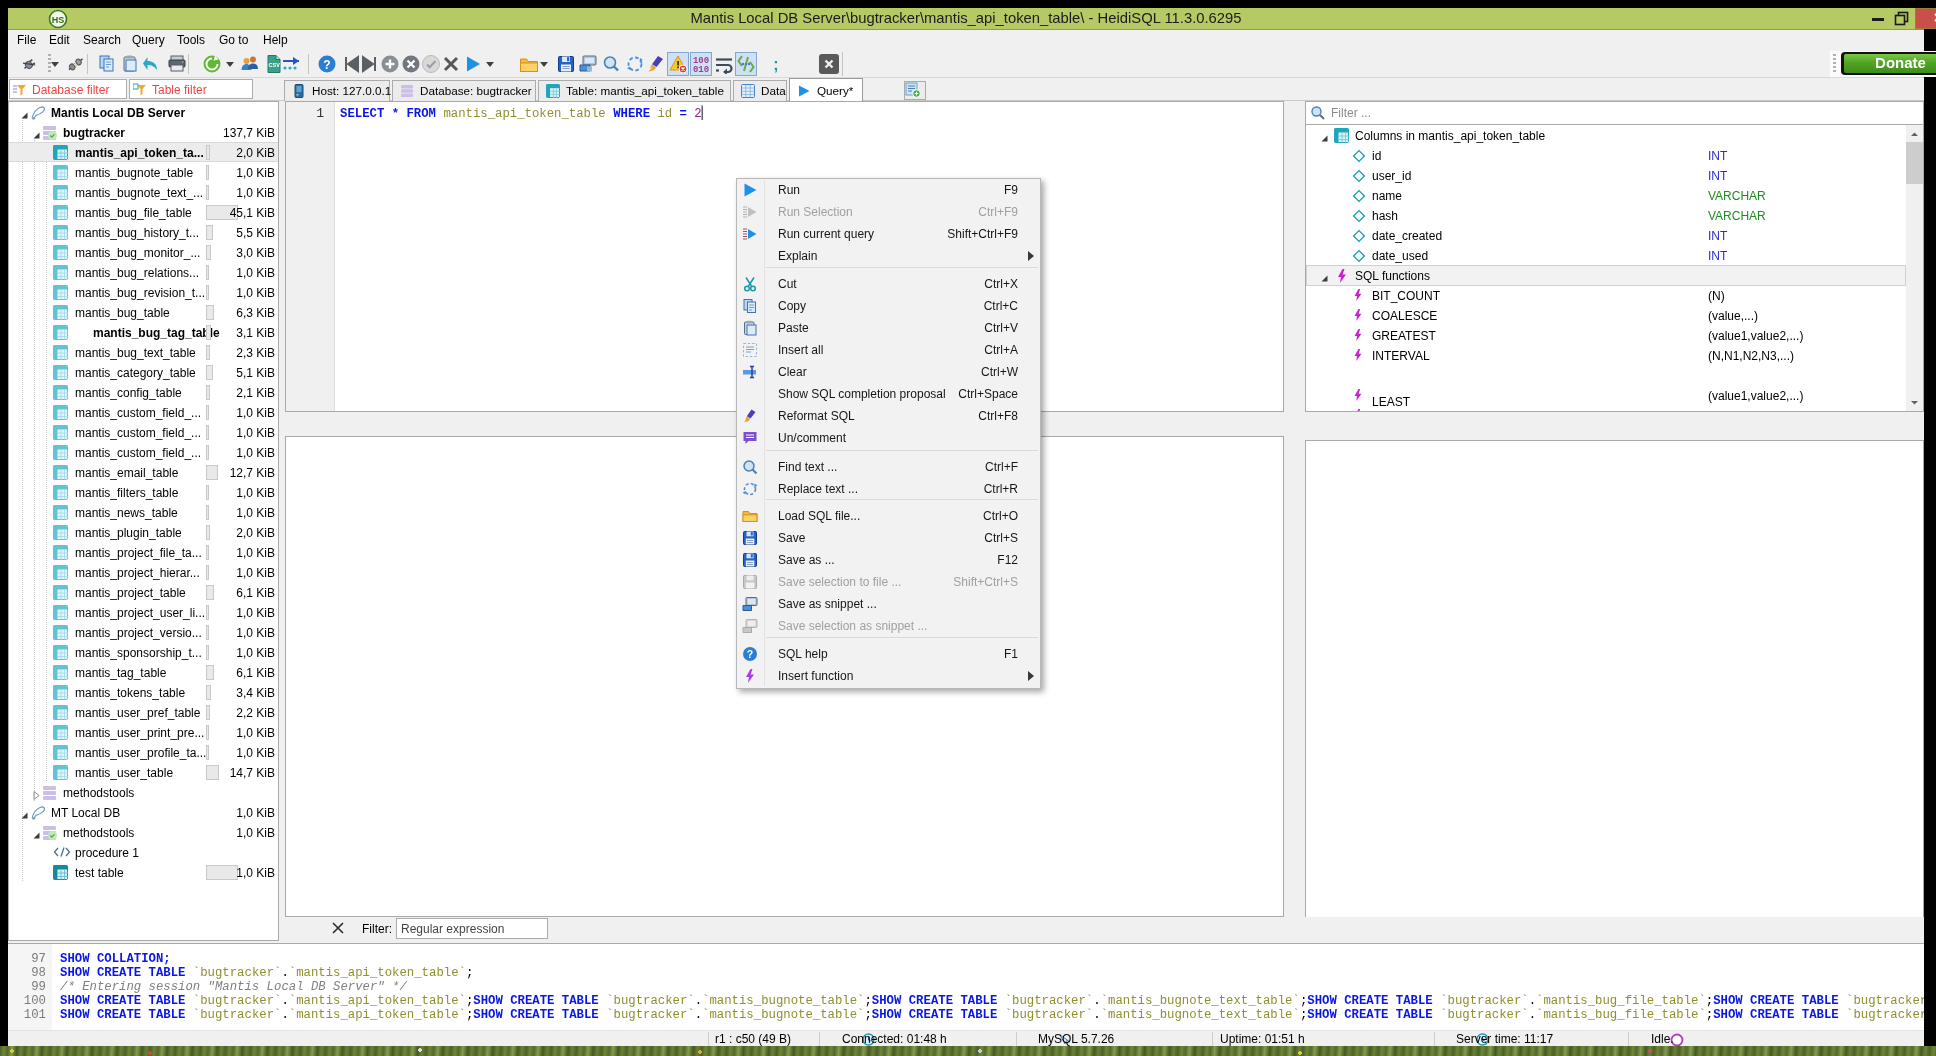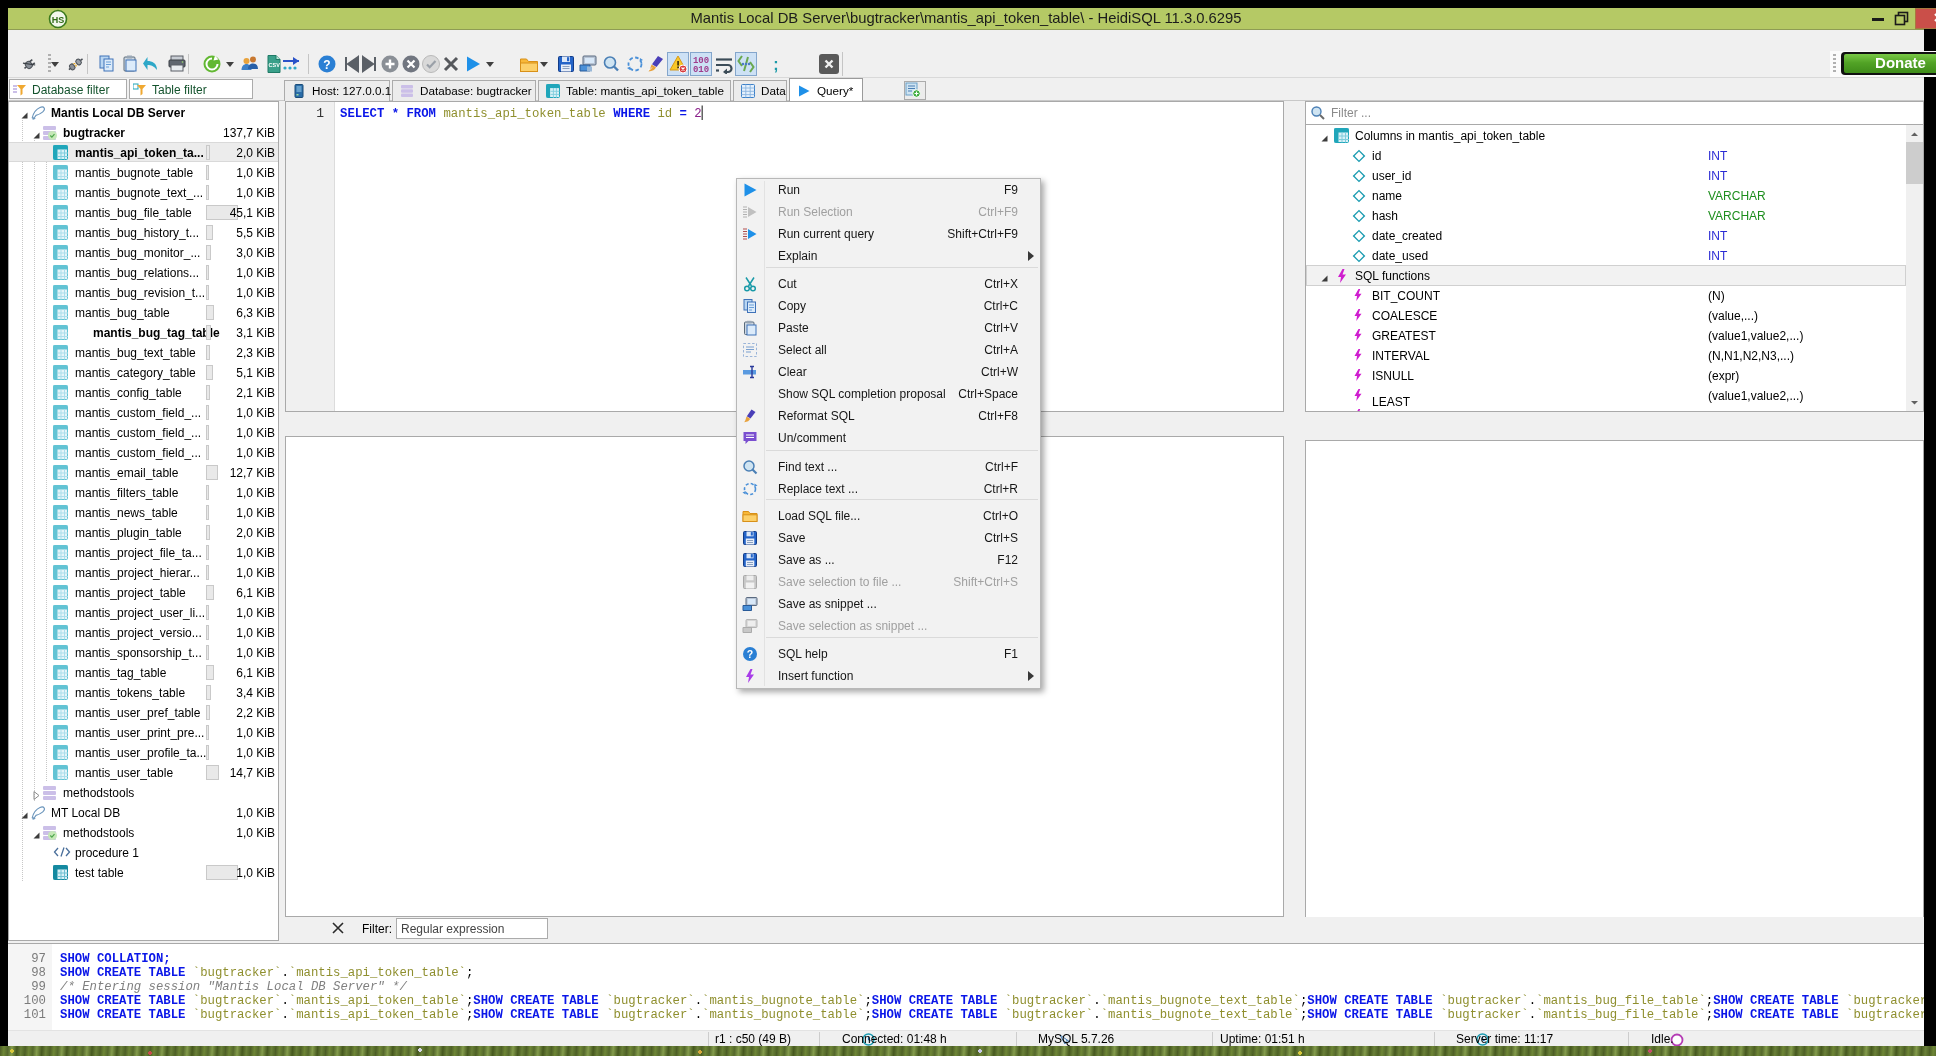--- a/index.html
+++ b/index.html
@@ -9,21 +9,21 @@
 #titlebar { position:absolute; left:0; top:0; width:1916px; height:22px; background:#b5c965; border-bottom:1px solid #8e9c54; }
 #title-text { position:absolute; left:0; top:2px; width:1916px; text-align:center; font-size:14.8px; color:#1c1c1c; }
 #menubar { position:absolute; left:0; top:22px; width:1916px; height:21px; background:#f0f0f0; }
 .menuitem { position:absolute; top:3px; font-size:12px; color:#000; }
 #toolbar { position:absolute; left:0; top:43px; width:1916px; height:27px; background:#f0f0f0; border-bottom:1px solid #d9d9d9;}
 .tbi { position:absolute; top:3px; width:20px; height:20px; }
 .tbsep { position:absolute; top:3px; width:1px; height:20px; background:#c5c5c5; }
 .tbarr { position:absolute; top:11px; width:0; height:0; border-left:4px solid transparent; border-right:4px solid transparent; border-top:5px solid #404040; }
 .tbtn { position:absolute; top:1px; width:22px; height:24px; background:#cde1f5; border:1px solid #84a6cc; }
 #tabrow { position:absolute; left:0; top:70px; width:1916px; height:23px; background:#f0f0f0; border-bottom:1px solid #c8c8c8; }
-.filterbox { position:absolute; top:1px; height:20px; background:#fff; border:1px solid #ababab; color:#14532d; }
+.filterbox { position:absolute; top:1px; height:20px; background:#fff; border:1px solid #ababab; color:#ef4444; }
 .tab { position:absolute; top:2px; height:21px; background:#ececec; border:1px solid #ababab; border-bottom:none; font-size:11.7px; color:#000; }
 .tab.active { top:0px; height:23px; background:#fff; z-index:3; border-color:#9a9a9a; }
 .tlabel { position:absolute; top:3px; white-space:nowrap; }
 .tab.active .tlabel { top:5px; }
 #lefttree { position:absolute; left:0; top:93px; width:271px; height:840px; background:#fff; border:1px solid #a9a9a9; overflow:hidden; }
 .trow { position:absolute; left:0; width:269px; height:20px; }
 .trow .nm { position:absolute; top:3px; white-space:nowrap; }
 .trow .sz { position:absolute; right:3px; top:3px; text-align:right; }
 .trow.sel { background:#ececec; border-top:1px solid #d9d9d9; border-bottom:1px solid #d9d9d9; }
 .bold { font-weight:bold; }
@@ -79,20 +79,29 @@
       <div id="title-text">Mantis Local DB Server\bugtracker\mantis_api_token_table\ - HeidiSQL 11.3.0.6295</div>
       <div class="abs" style="left:1828px;top:10px;width:12px;height:3px;background:#1a1a1a;"></div>
       <div class="abs" style="left:1850px;top:3px;"><svg style="" width="16" height="16" viewBox="0 0 16 16">
           <rect x="4.5" y="1.5" width="9" height="9" fill="none" stroke="#1a1a1a" stroke-width="1.6"></rect>
           <rect x="1.5" y="4.5" width="9" height="9" fill="#b5c965" stroke="#1a1a1a" stroke-width="1.6"></rect>
         </svg></div>
       <div class="abs" style="left:1871px;top:0px;width:45px;height:21px;background:#ca4f49;border:1px solid #a8793f;"><svg style="" width="45" height="19" viewBox="0 0 45 19">
           <path d="M19 5 L26 12 M26 5 L19 12" stroke="#fff" stroke-width="2.2"></path>
         </svg></div>
     </div>
+    <div id="menubar">
+      <div class="menuitem" style="left:9px;">File</div>
+      <div class="menuitem" style="left:41px;">Edit</div>
+      <div class="menuitem" style="left:75px;">Search</div>
+      <div class="menuitem" style="left:124px;">Query</div>
+      <div class="menuitem" style="left:169px;">Tools</div>
+      <div class="menuitem" style="left:211px;">Go to</div>
+      <div class="menuitem" style="left:255px;">Help</div>
+    </div>
     <div id="toolbar">
       <div class="abs" style="left:4px;top:3px;width:3px;height:20px;background-image:linear-gradient(#b0b0b0 2px, transparent 2px);background-size:3px 4px;"></div>
       <div class="tbi" style="left:12px;"><svg style="" width="20" height="20" viewBox="0 0 20 20">
           <g transform="rotate(-38 10 10)">
             <path d="M3 10 h2.5" stroke="#4a4f55" stroke-width="1.6"></path>
             <rect x="5.5" y="6.5" width="6" height="7" rx="2.5" fill="#8a9098" stroke="#4a4f55"></rect>
             <path d="M11.5 8 h3 M11.5 12 h3" stroke="#4a4f55" stroke-width="1.6"></path>
             <path d="M5 5 L13.5 14" stroke="#3a3f45" stroke-width="1.1"></path>
           </g>
         </svg></div>
@@ -851,27 +860,20 @@
             </svg></div>
           <div class="nm" style="left:66px;">GREATEST</div>
           <div class="ty" style="color:#000;">(value1,value2,...)</div>
         </div>
         <div class="hrow" style="top:221px;">
           <div class="ticon" style="left:45px;top:2px;"><svg style="" width="14" height="14" viewBox="0 0 14 14">
               <path d="M7.5 1 L3.5 8 H6 L5.3 13 L10.5 5.7 H7.6 L9.2 1 Z" fill="#cf1ecf"></path>
             </svg></div>
           <div class="nm" style="left:66px;">INTERVAL</div>
           <div class="ty" style="color:#000;">(N,N1,N2,N3,...)</div>
-        </div>
-        <div class="hrow" style="top:241px;">
-          <div class="ticon" style="left:45px;top:2px;"><svg style="" width="14" height="14" viewBox="0 0 14 14">
-              <path d="M7.5 1 L3.5 8 H6 L5.3 13 L10.5 5.7 H7.6 L9.2 1 Z" fill="#cf1ecf"></path>
-            </svg></div>
-          <div class="nm" style="left:66px;">ISNULL</div>
-          <div class="ty" style="color:#000;">(expr)</div>
         </div>
         <div class="hrow" style="top:261px;">
           <div class="ticon" style="left:45px;top:2px;"><svg style="" width="14" height="14" viewBox="0 0 14 14">
               <path d="M7.5 1 L3.5 8 H6 L5.3 13 L10.5 5.7 H7.6 L9.2 1 Z" fill="#cf1ecf"></path>
             </svg></div>
           <div class="nm" style="left:66px;margin-top:6px;">LEAST</div>
           <div class="ty" style="color:#000;">(value1,value2,...)</div>
         </div>
         <div class="hrow" style="top:281px;">
           <div class="ticon" style="left:45px;top:2px;"><svg style="" width="14" height="14" viewBox="0 0 14 14">
@@ -990,21 +992,21 @@
           <rect x="5" y="5" width="9" height="10" fill="#dcebfa" stroke="#3f72b8"></rect>
         </svg></div>
       <div class="txt">Paste</div>
       <div class="sc">Ctrl+V</div>
     </div>
     <div class="mi" style="top:160px;">
       <div class="ic"><svg style="" width="16" height="16" viewBox="0 0 16 16">
           <rect x="1.5" y="1.5" width="13" height="13" fill="none" stroke="#9ab4d8" stroke-dasharray="2.5 1.8"></rect>
           <path d="M4 5h8M4 7.5h8M4 10h5" stroke="#7aa0d0"></path>
         </svg></div>
-      <div class="txt">Select all</div>
+      <div class="txt">Insert all</div>
       <div class="sc">Ctrl+A</div>
     </div>
     <div class="mi" style="top:182px;">
       <div class="ic"><svg style="" width="16" height="16" viewBox="0 0 16 16">
           <rect x="1" y="6" width="13" height="4.5" fill="#5a9ae0"></rect>
           <path d="M8 2.5 h4 M10 2.5 v11 M8 13.5 h4" stroke="#2a3a9a" stroke-width="1.4" fill="none"></path>
         </svg></div>
       <div class="txt">Clear</div>
       <div class="sc">Ctrl+W</div>
     </div>

